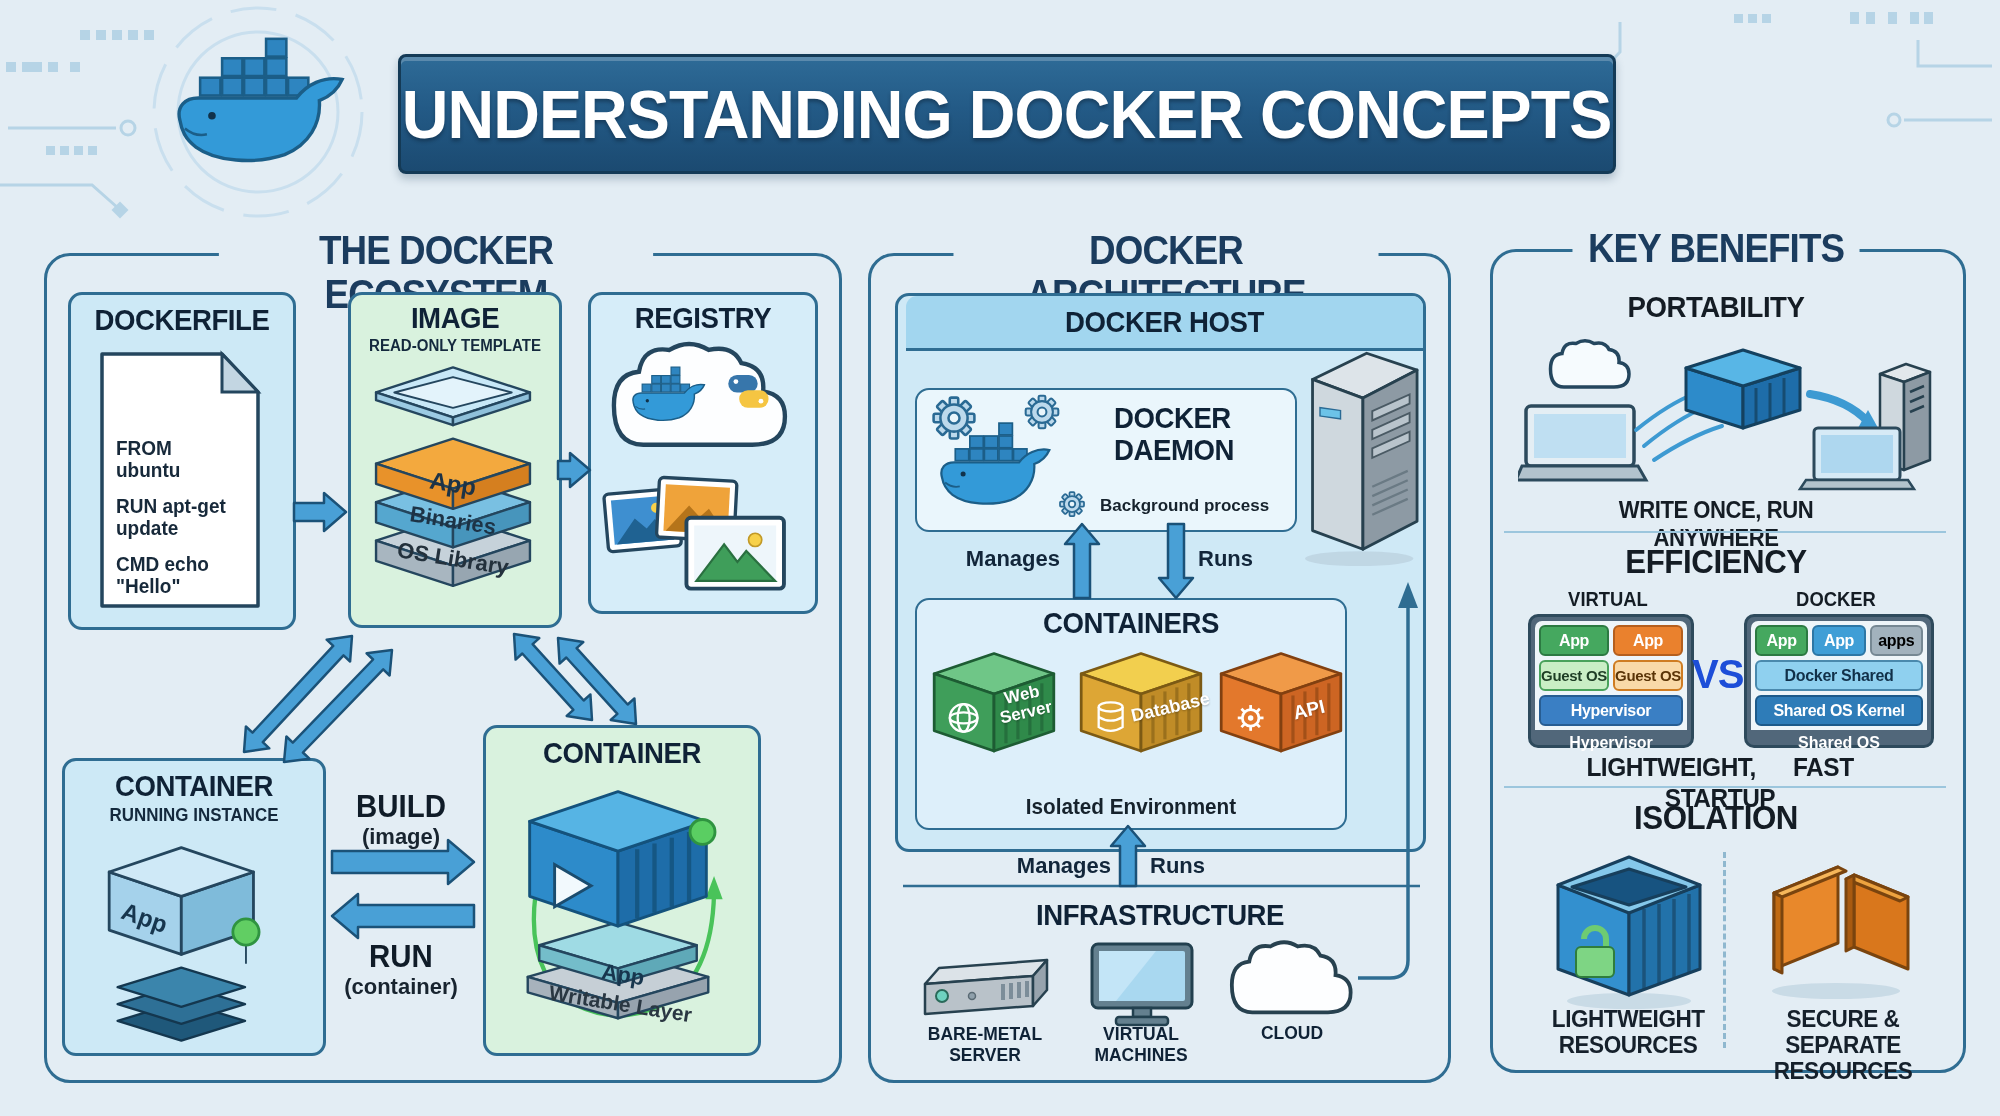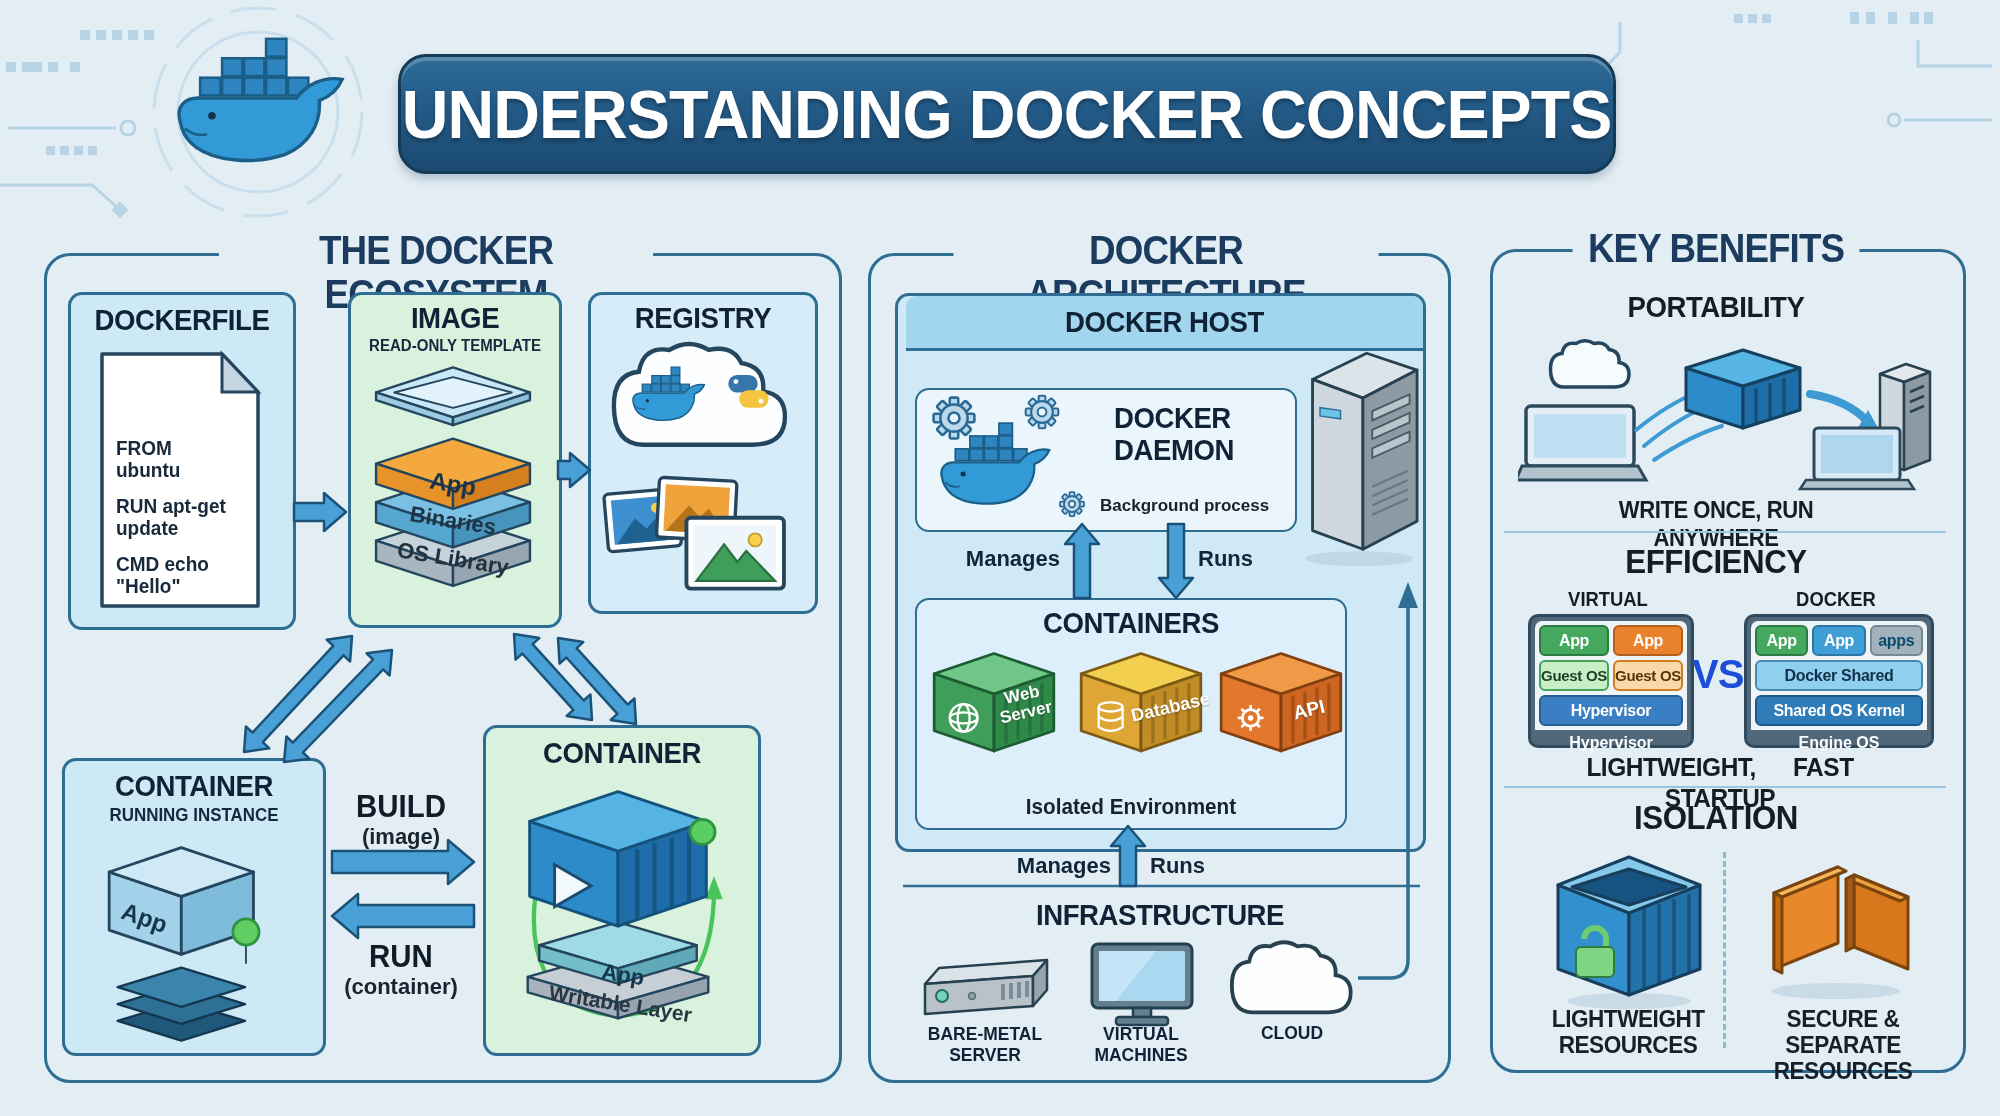--- a/index.html
+++ b/index.html
@@ -16,42 +16,42 @@
   .bg-lblue{background:#d6edf9;} .bg-host{background:#cfe9f6;}
   .btitle{position:absolute;left:0;right:0;text-align:center;font-weight:bold;font-size:30px;
     color:#0f2236;letter-spacing:-0.5px;transform:scaleX(.92);}
   .bsub{position:absolute;left:0;right:0;text-align:center;font-weight:bold;color:#14293d;transform:scaleX(.94);}
   .lbl{position:absolute;font-weight:bold;color:#12263a;}
   .ctr{text-align:center;}
   .cx{transform:scaleX(.92);}
   .chunk{fill:#49a0d6;stroke:#1b5278;stroke-width:2.5;stroke-linejoin:round;}
   .rot{transform-origin:center;}
   
-  #banner{position:absolute;left:398px;top:54px;width:1212px;height:114px;border-radius:28px;
+  #banner{position:absolute;left:398px;top:54px;width:1212px;height:114px;border-radius:8px;
     background:linear-gradient(180deg,#2e6b97 0%,#235a86 45%,#1b4a71 100%);border:3px solid #143a56;
     box-shadow:inset 0 4px 0 rgba(255,255,255,.22),0 5px 8px rgba(20,50,80,.25);
     display:flex;align-items:center;justify-content:center;}
   #banner .t{font-size:68px;font-weight:bold;color:#ffffff;letter-spacing:-1px;transform:scaleX(.95);
     text-shadow:0 3px 4px rgba(10,30,50,.45);white-space:nowrap;}
   
   .codeline{font-size:20px;font-weight:bold;color:#17293a;line-height:1.08;margin-bottom:15px;transform:scaleX(.95);transform-origin:left;}
   
   .stack{position:absolute;border:3px solid #2e4a5c;border-radius:10px;background:#51677a;}
   .stack .panel{margin:4px 4px 0 4px;background:#eef5f9;border-radius:7px 7px 0 0;padding:4px;
     display:flex;flex-direction:column;gap:4px;}
   .srow{display:flex;gap:4px;}
   .cell{flex:1;border-radius:6px;display:flex;align-items:center;justify-content:center;
     font-weight:bold;border:2px solid;font-size:16px;height:27px;letter-spacing:-0.3px;}
   .c-green{background:#45a85f;border-color:#2c7a42;color:#fff;}
   .c-orange{background:#ea812d;border-color:#b55f1d;color:#fff;}
   .c-lgreen{background:#c9eec5;border-color:#49a25b;color:#1d3d24;}
   .c-lorange{background:#f9d9a8;border-color:#cf7c22;color:#5a3407;}
   .c-blue{background:#3a7fc4;border-color:#275d92;color:#fff;}
   .c-skyblue{background:#3f9ed6;border-color:#2d77a5;color:#fff;}
-  .c-gray{background:#a2b2bd;border-color:#768893;color:#0c4a6e;}
+  .c-gray{background:#a2b2bd;border-color:#768893;color:#000000;}
   .c-lblue{background:#8fd0ef;border-color:#4a89ad;color:#113049;}
   .c-mblue{background:#2e7cb8;border-color:#1d5a8a;color:#ffffff;}
   .stack .base{height:25px;color:#fff;font-weight:bold;text-align:center;line-height:25px;font-size:16px;}
   .divider{position:absolute;height:0;border-top:2px solid #9cc6dd;}
   .dash-divider{position:absolute;width:0;border-left:3px dashed #8fb8cf;}
   .crate-label{position:absolute;color:#ffffff;font-weight:bold;text-align:center;line-height:1.05;
     text-shadow:0 1px 2px rgba(0,0,0,.25);}
   .iso-caption{position:absolute;font-weight:bold;font-size:24px;color:#15202b;text-align:center;
     line-height:1.08;letter-spacing:-0.5px;transform:scaleX(.94);}
 </style>
@@ -477,21 +477,21 @@
         <div class="cell c-skyblue">App</div>
         <div class="cell c-gray">apps</div>
       </div>
       <div class="srow">
         <div class="cell c-lblue">Docker Shared</div>
       </div>
       <div class="srow">
         <div class="cell c-mblue">Shared OS Kernel</div>
       </div>
     </div>
-    <div class="base">Engine OS</div>
+    <div class="base">Shared OS</div>
   </div>
 
   <div class="abs ctr" style="left:1520px;top:752px;width:400px;font-weight:bold;font-size:26px;color:#141c24;letter-spacing:-0.5px;transform:scaleX(.94);">
     <span>LIGHTWEIGHT,</span>
     <span style="display:inline-block;width:26px;"></span>
     <span>FAST STARTUP</span>
   </div>
 
   <div class="divider" style="left:1504px;top:786px;width:442px;"></div>
 

